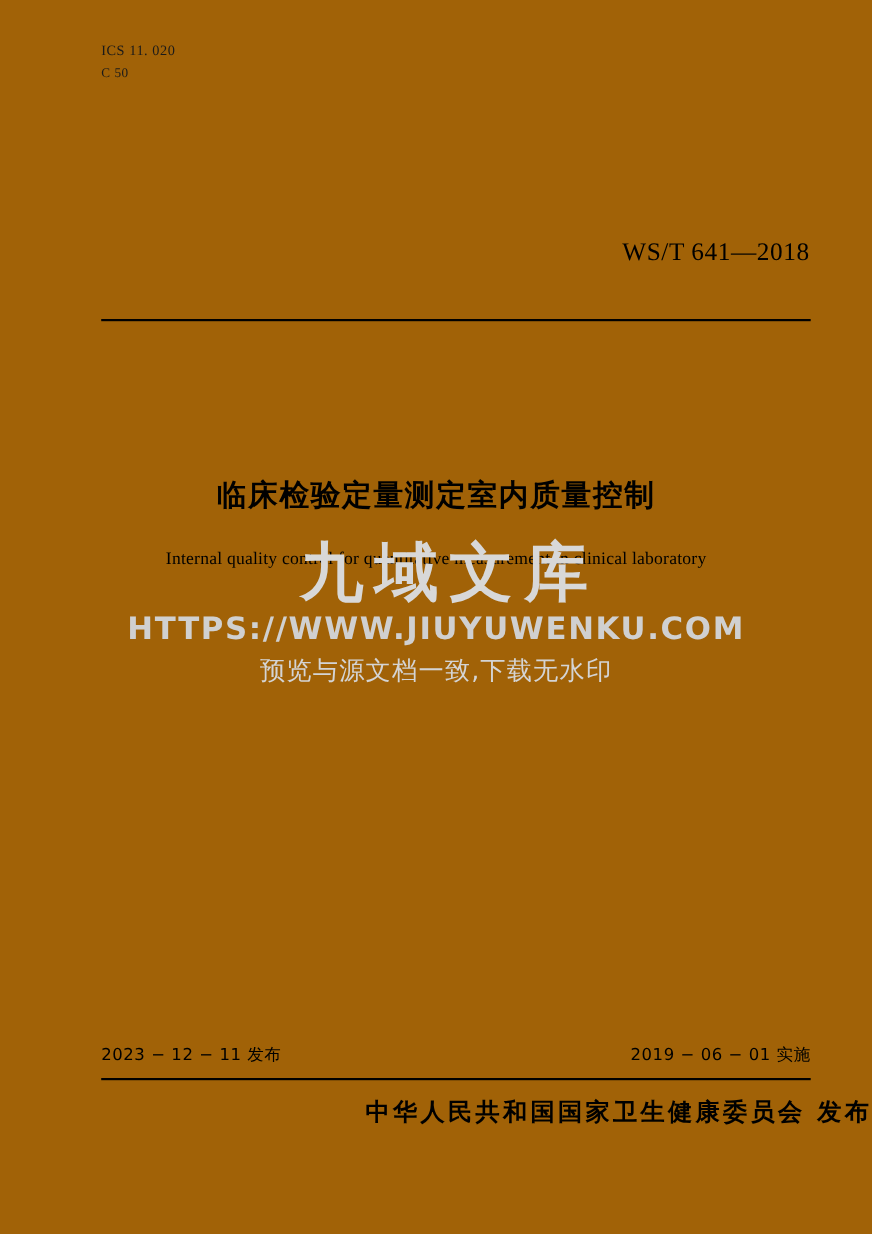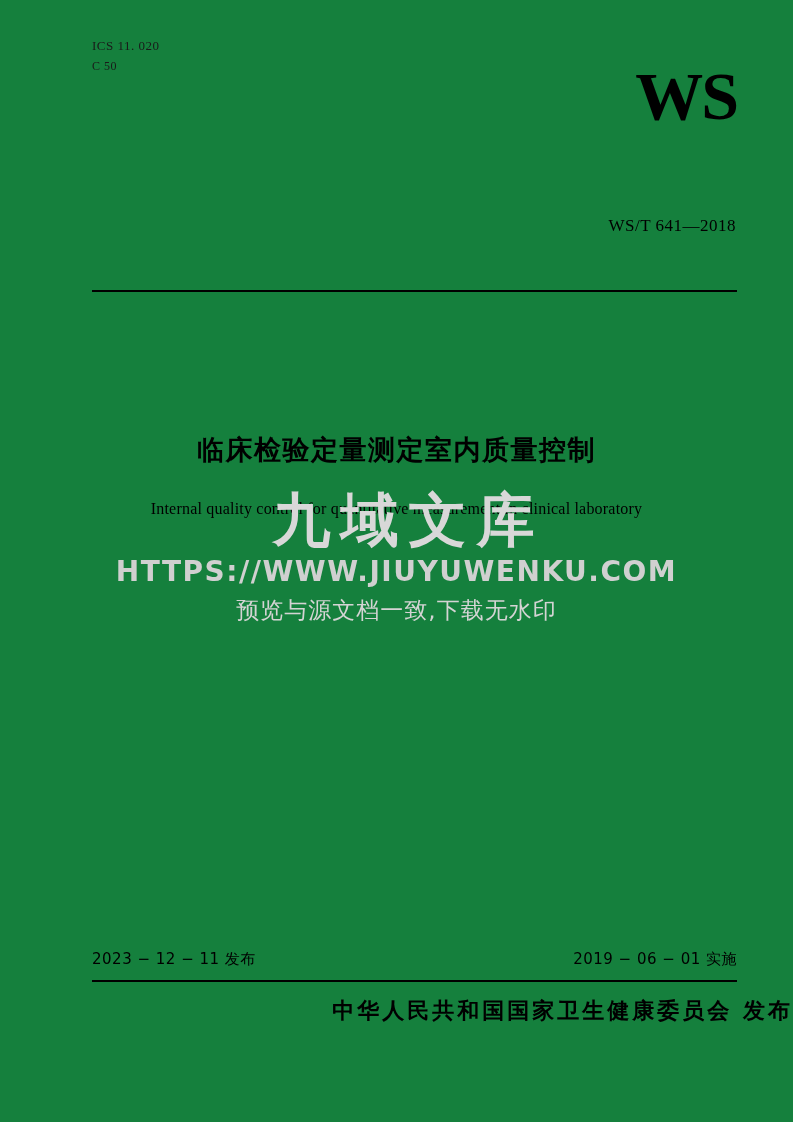--- a/index.html
+++ b/index.html
@@ -14,21 +14,21 @@
     font-family: "Liberation Serif", serif;
     color: #000000;
     overflow: hidden;
   }
   .page {
     position: absolute;
     left: 0;
     top: 0;
     width: 793px;
     height: 1122px;
-    background: #15803d;
+    background: #a16207;
   }
 
   
   .ics-block {
     position: absolute;
     left: 92px;
     top: 36px;
     font-family: "Liberation Serif", serif;
     font-size: 13px;
     line-height: 20px;
@@ -63,21 +63,21 @@
     letter-spacing: 7px;
     color: #000000;
     padding-left: 10px;
   }
 
   .std-number {
     position: absolute;
     right: 57px;
     top: 216px;
     font-family: "Liberation Serif", serif;
-    font-size: 17px;
+    font-size: 23px;
     letter-spacing: 0.5px;
   }
 
   .rule-top {
     position: absolute;
     left: 92px;
     top: 290px;
     width: 645px;
     height: 2px;
     background: #000000;
@@ -178,21 +178,20 @@
 </head>
 <body>
 
 <div class="page">
 
   <div class="ics-block">
     <div>ICS 11. 020</div>
     <div class="ics-line-2">C 50</div>
   </div>
 
-  <div class="ws-logo">WS</div>
 
 
   <div class="std-number">WS/T 641—2018</div>
 
   <div class="rule-top"></div>
 
   <div class="title-cn">临床检验定量测定室内质量控制</div>
   <div class="title-en">Internal quality control for quantitative measurement in clinical laboratory</div>
 
   <div class="watermark">

